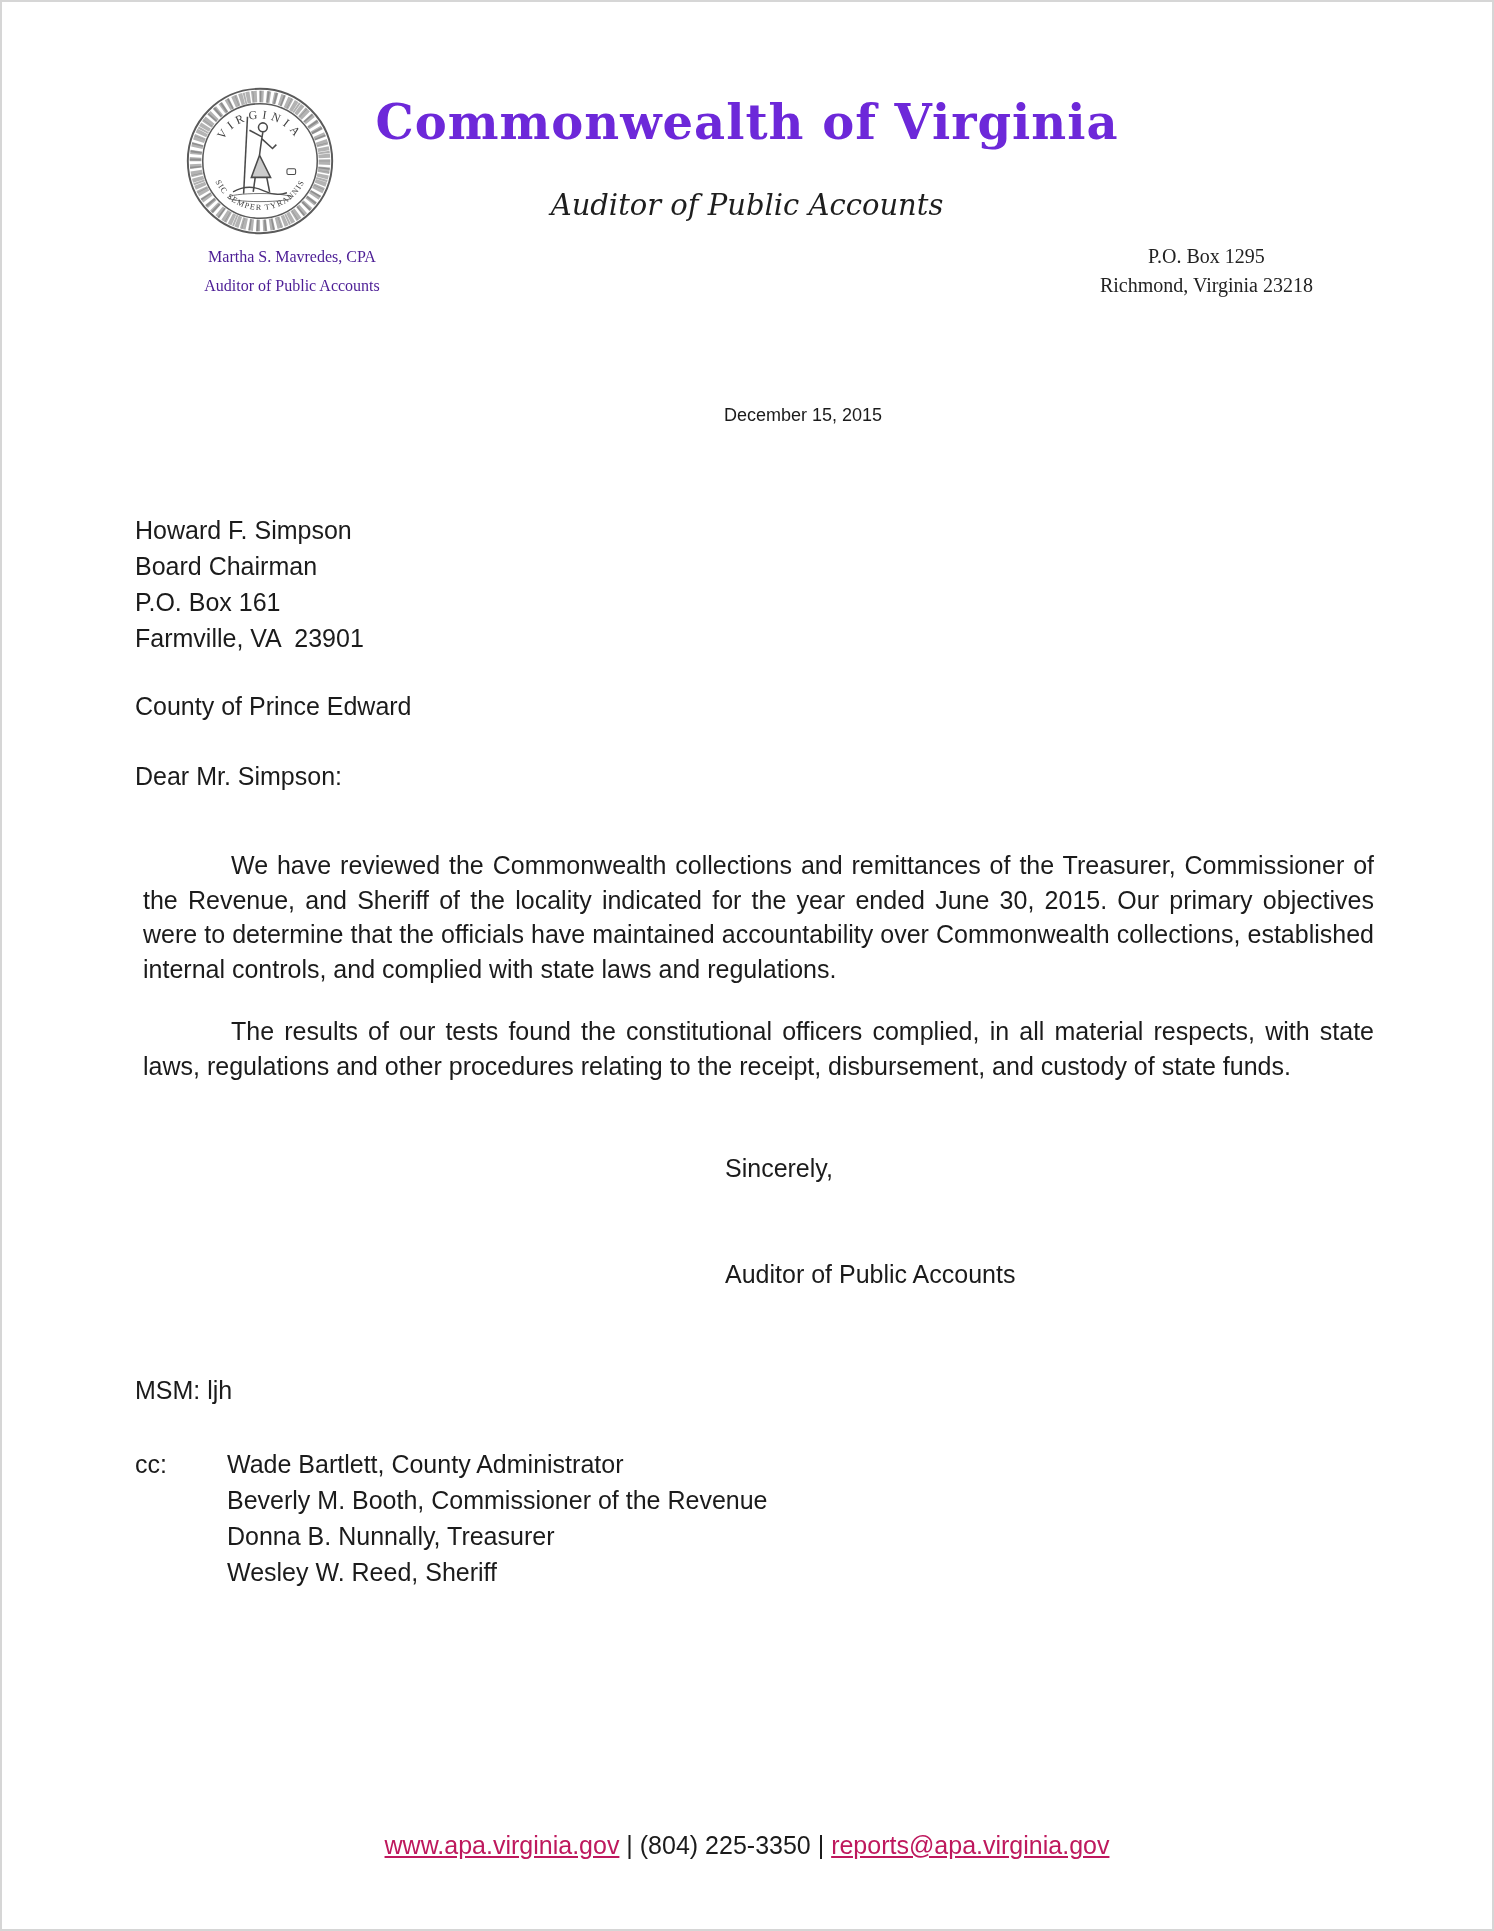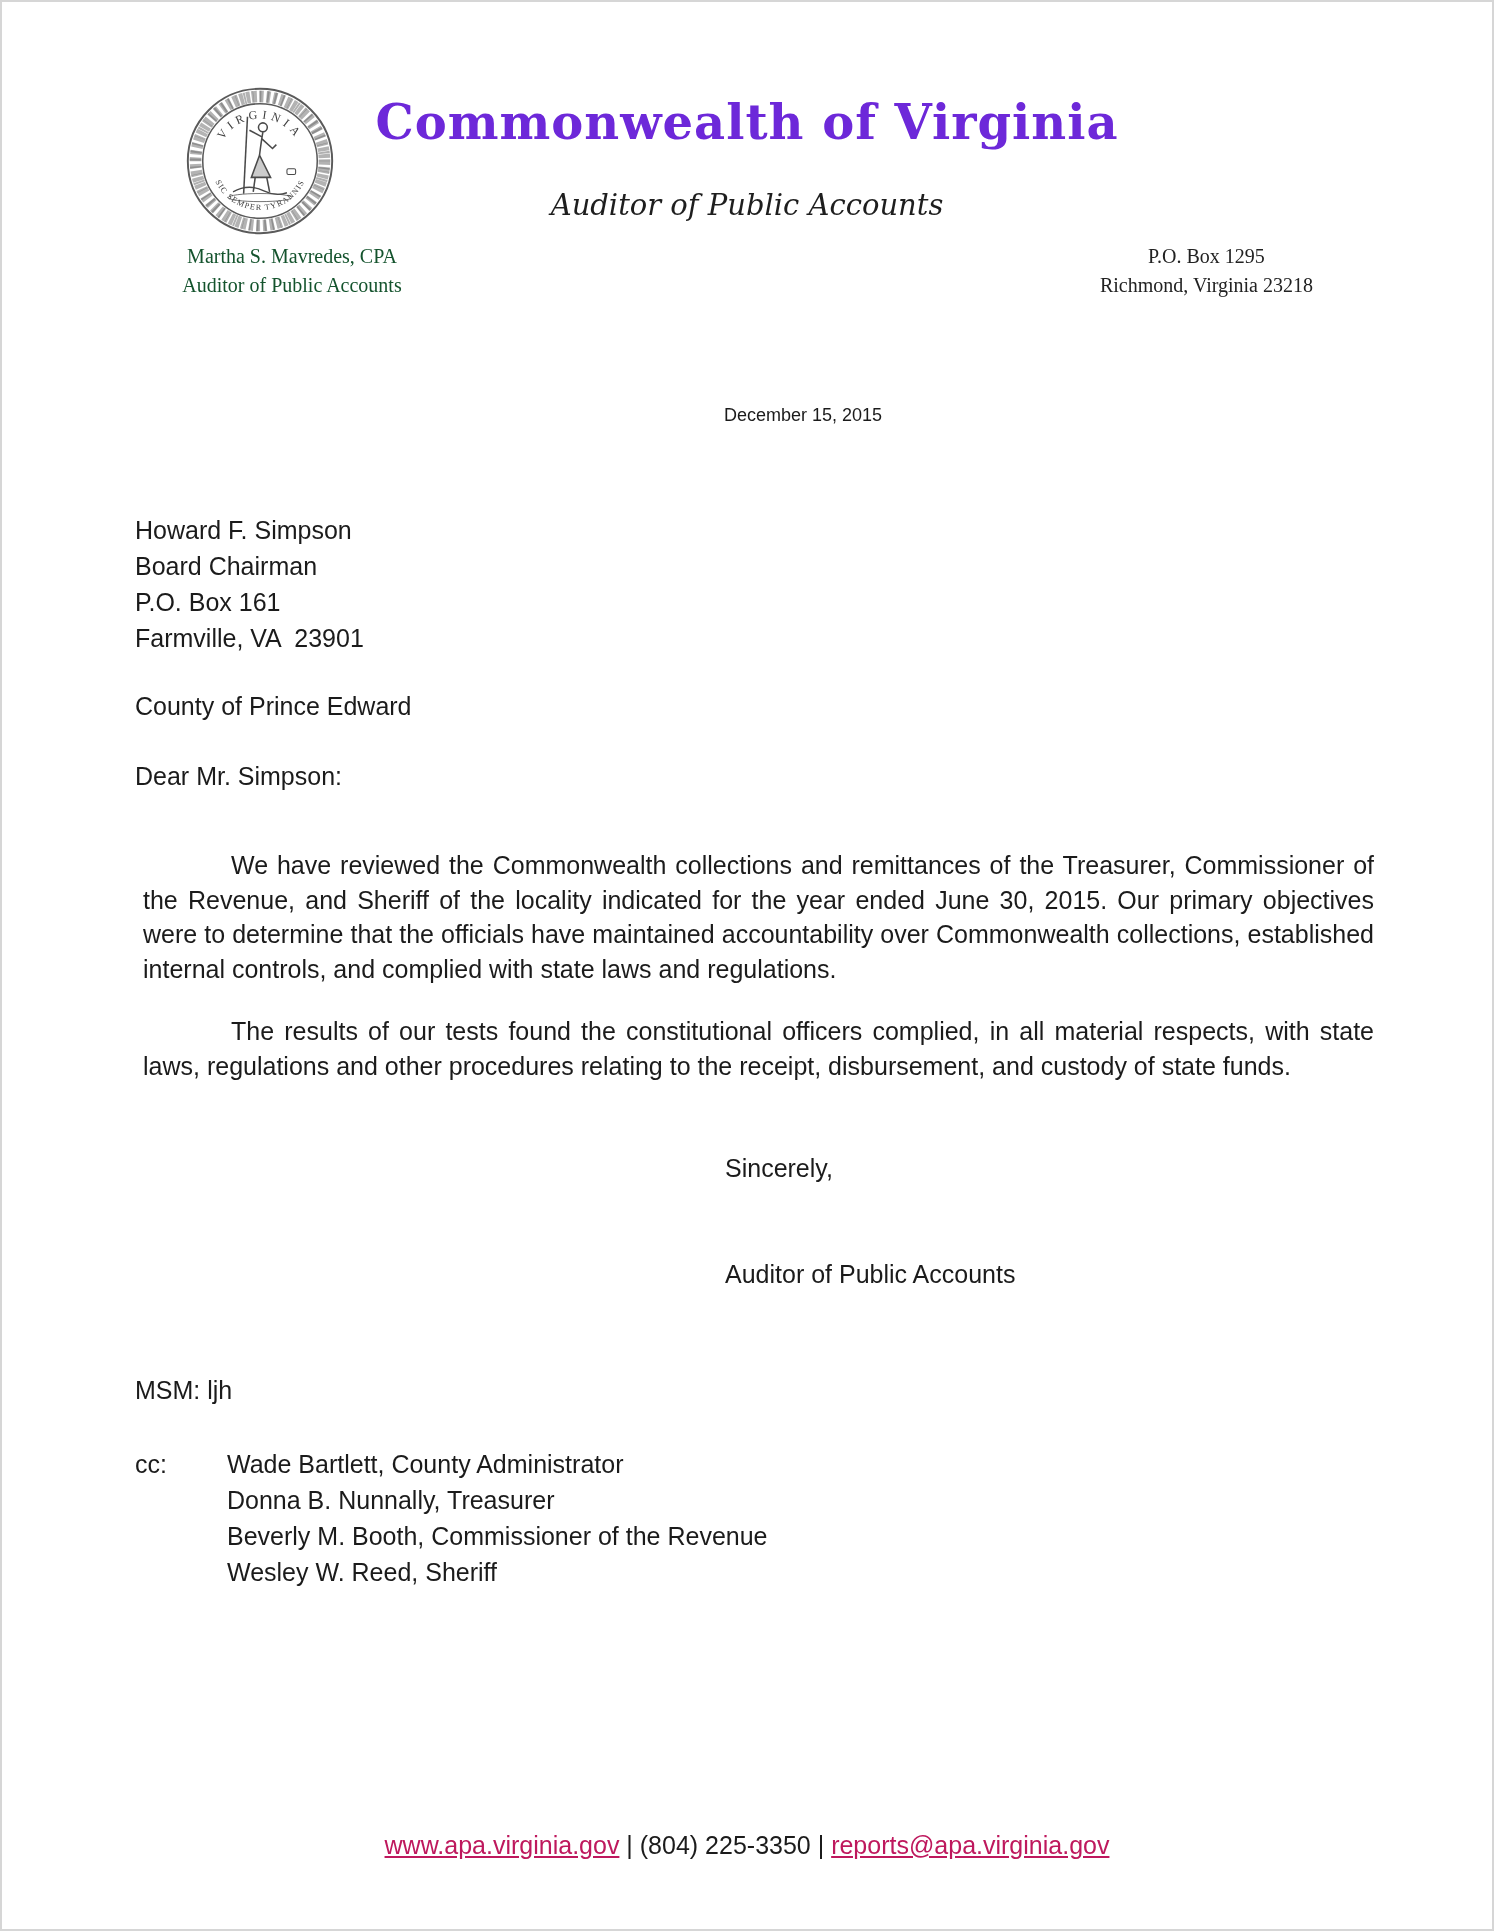--- a/index.html
+++ b/index.html
@@ -25,21 +25,21 @@
   }
   .agency-subtitle {
     position: absolute; left: 0; right: 0; top: 186px;
     text-align: center;
     font-family: "DejaVu Serif", serif;
     font-style: italic; font-size: 29px; color: #1e1e1e;
   }
   .left-contact {
     position: absolute; left: 160px; top: 240px; width: 260px;
     text-align: center;
-    font-family: "Liberation Serif", serif; font-size: 20px; line-height: 29px; color: #14532d;
+    font-family: "Liberation Serif", serif; font-size: 16px; line-height: 29px; color: #4c1d95;
   }
   .right-contact {
     position: absolute; right: 179px; top: 240px;
     text-align: center;
     font-family: "Liberation Serif", serif; font-size: 20px; line-height: 29px; color: #222;
   }
   
   .date { position: absolute; left: 722px; top: 403px; font-size: 18px; }
   .recipient { position: absolute; left: 133px; top: 510px; font-size: 25px; line-height: 36px; }
   .reference { position: absolute; left: 133px; top: 690px; font-size: 25px; }
@@ -130,22 +130,22 @@
 
   <div class="valediction">Sincerely,</div>
   <div class="signer-title">Auditor of Public Accounts</div>
 
   <div class="initials pre">MSM: ljh</div>
 
   <div class="cc-block">
     <div class="cc-label">cc:</div>
     <div class="cc-names">
       <div>Wade Bartlett, County Administrator</div>
+      <div>Beverly M. Booth, Commissioner of the Revenue</div>
       <div>Donna B. Nunnally, Treasurer</div>
-      <div>Beverly M. Booth, Commissioner of the Revenue</div>
       <div>Wesley W. Reed, Sheriff</div>
     </div>
   </div>
 
   <div class="footer">
     <a>www.apa.virginia.gov</a><span class="pre"> | </span><span>(804) 225-3350</span><span class="pre"> | </span><a>reports@apa.virginia.gov</a>
   </div>
 
 </div>
 

